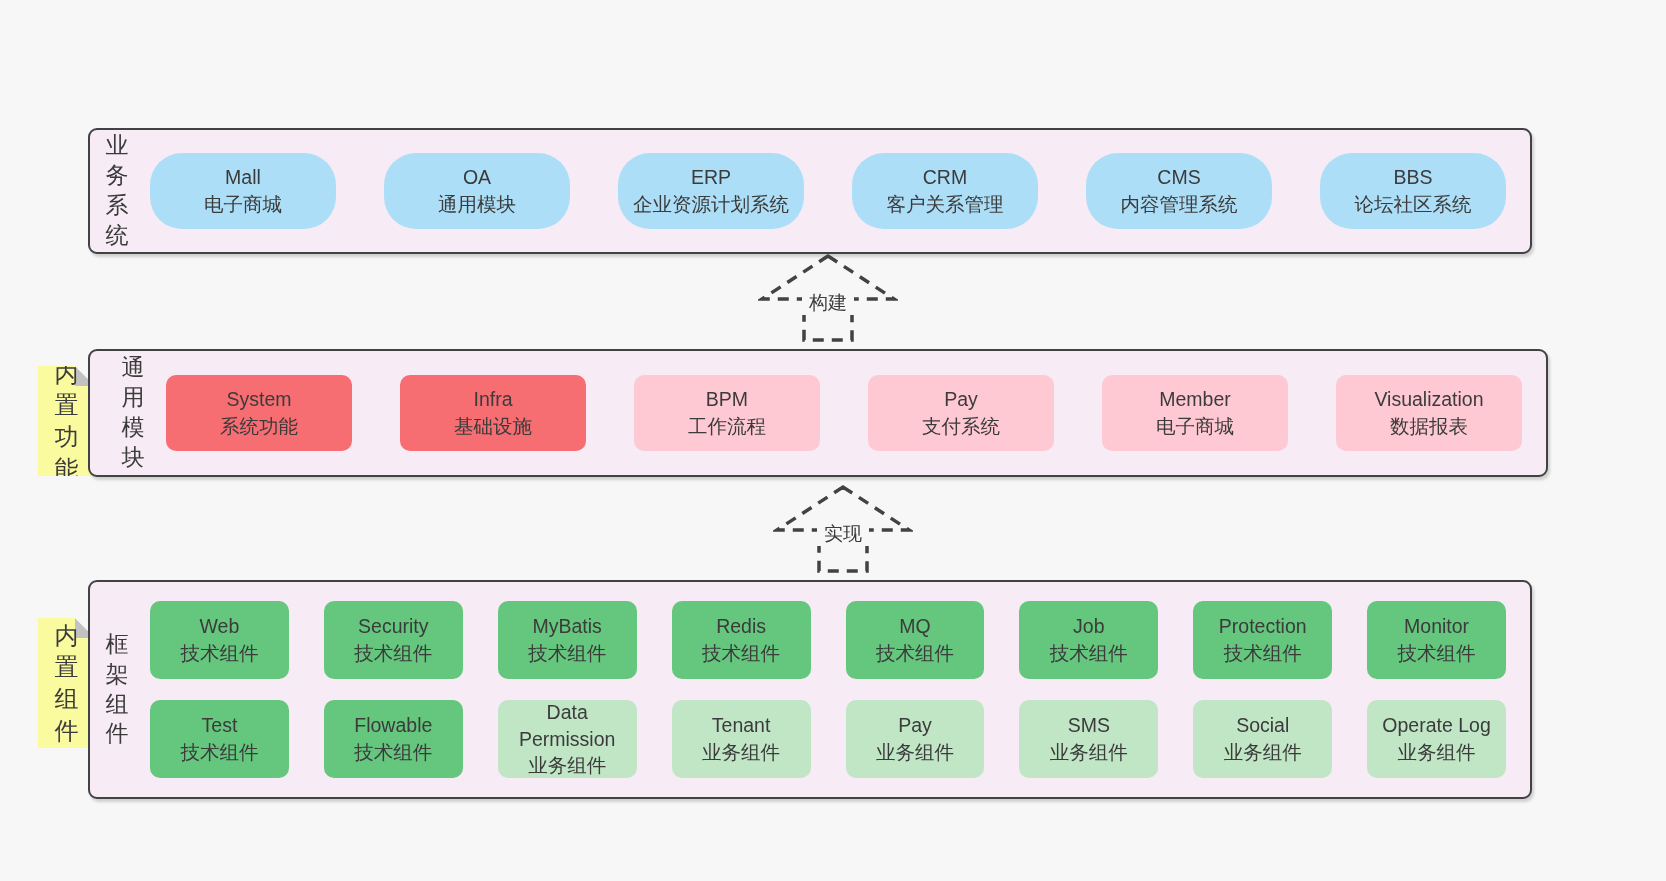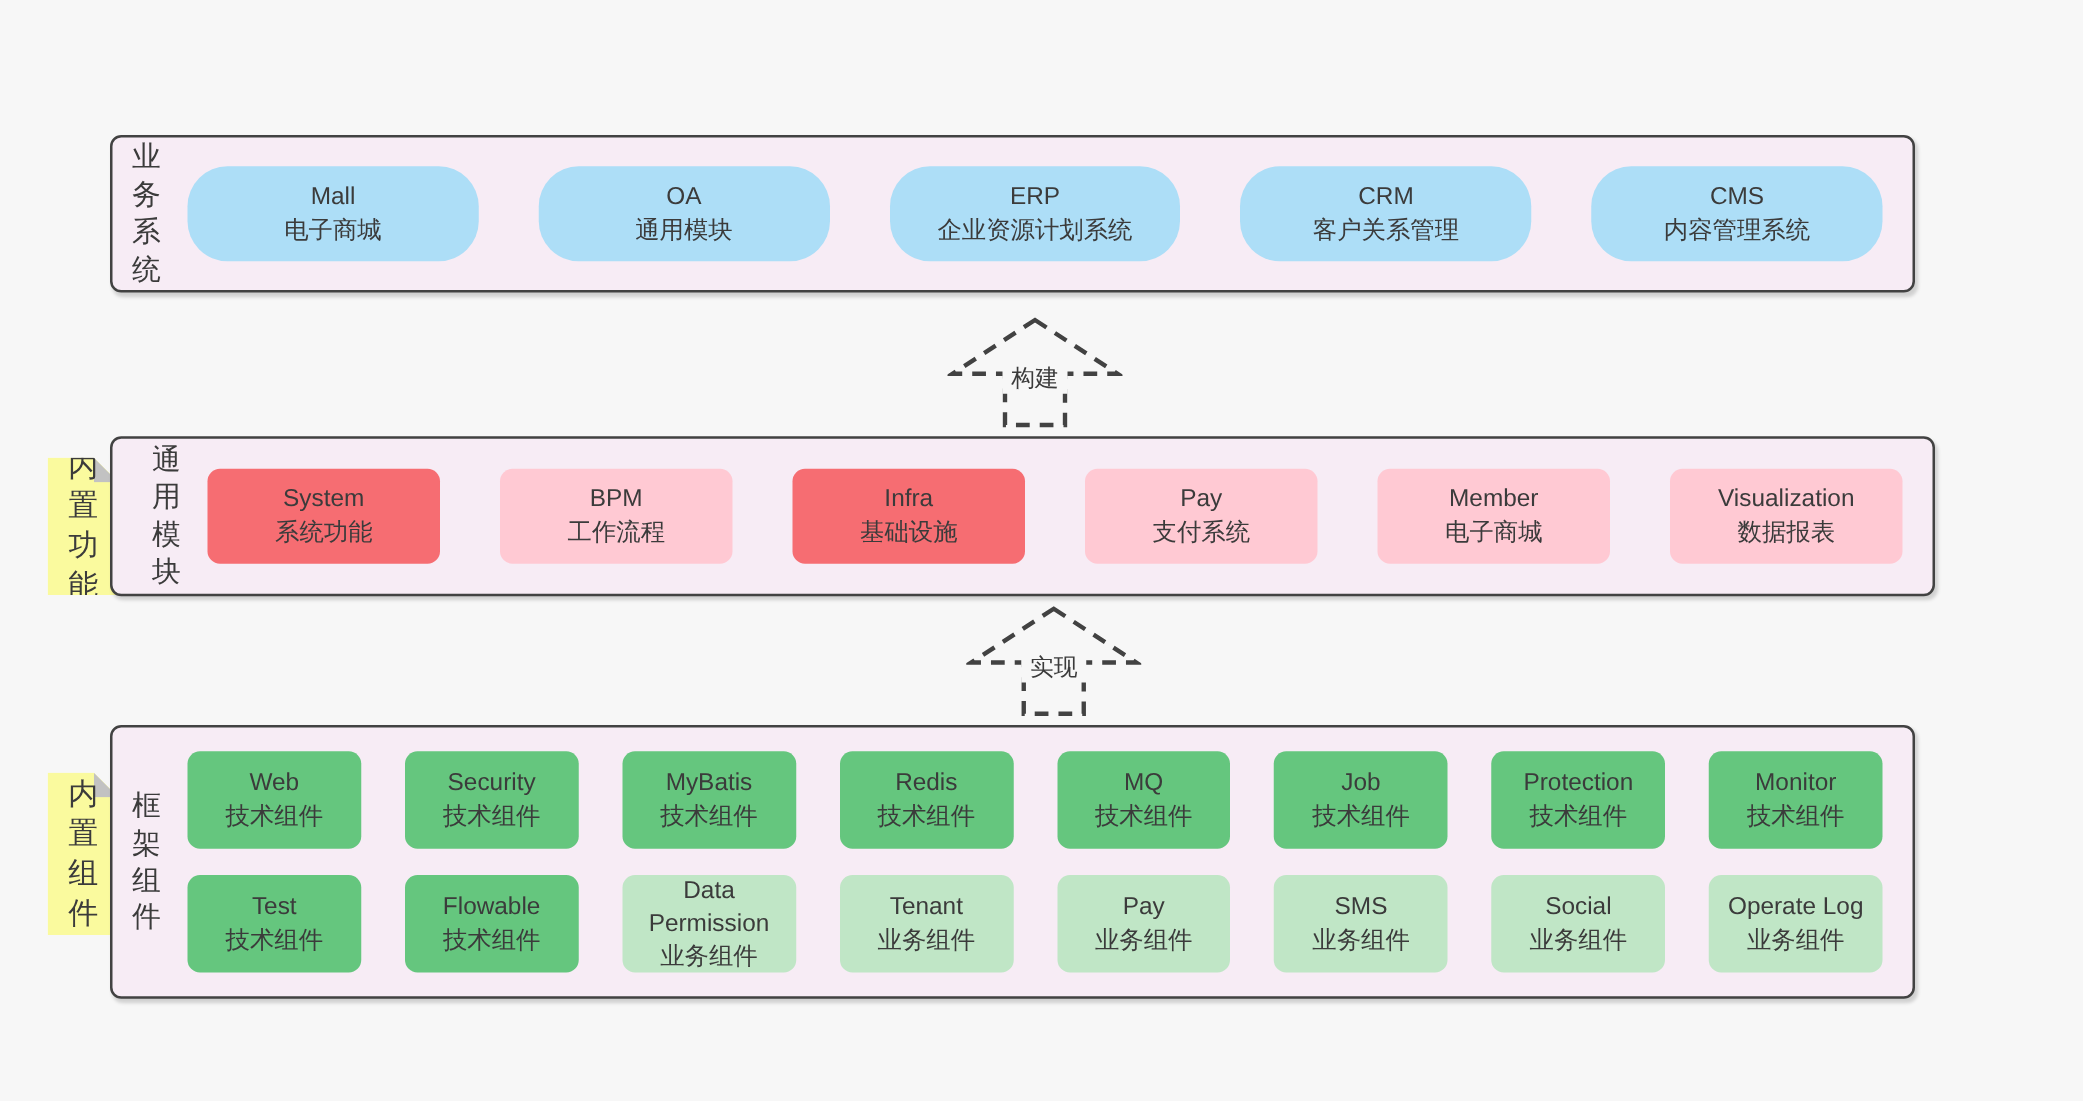--- a/index.html
+++ b/index.html
@@ -36,21 +36,21 @@
   
   .band{
     position:absolute;left:88px;width:1440px;
     background:var(--band-bg,#f7ecf5);
     border:2px solid var(--border,#424242);
     border-radius:9px;
     box-shadow:2px 3px 3px rgba(0,0,0,.16);
     display:flex;
     z-index:2;
   }
-  .band-1{top:108px;height:122px;}
+  .band-1{top:128px;height:122px;}
   .band-2{top:349px;height:124px;padding-left:16px;}
   .band-3{top:580px;height:215px;}
   .band-label{
     width:54px;flex:0 0 54px;
     display:flex;align-items:center;justify-content:center;
   }
   .band-label-text{
     width:25px;font-size:23px;line-height:1.3;
     word-break:break-all;text-align:center;
   }
@@ -125,47 +125,51 @@
           <div>企业资源计划系统</div>
         </div>
         <div class="box blue">
           <div>CRM</div>
           <div>客户关系管理</div>
         </div>
         <div class="box blue">
           <div>CMS</div>
           <div>内容管理系统</div>
         </div>
+        <div class="box blue">
+          <div>BBS</div>
+          <div>论坛社区系统</div>
+        </div>
       </div>
     </div>
   </section>
 
   <svg class="arrow arrow-1" viewBox="0 0 140 94">
     <polygon class="arrow-shape" points="70,5 136,48 94,48 94,89 46,89 46,48 4,48"></polygon>
     <rect class="arrow-label-bg" x="44" y="38" width="52" height="26"></rect>
     <text class="arrow-label" x="70" y="58">构建</text>
   </svg>
 
   <section class="band band-2">
     <div class="band-label">
       <div class="band-label-text">通用模块</div>
     </div>
     <div class="band-rows">
       <div class="band-boxes gap-wide">
         <div class="box red">
           <div>System</div>
           <div>系统功能</div>
         </div>
-        <div class="box pink">
-          <div>BPM</div>
-          <div>工作流程</div>
-        </div>
         <div class="box red">
           <div>Infra</div>
           <div>基础设施</div>
+        </div>
+        <div class="box pink">
+          <div>BPM</div>
+          <div>工作流程</div>
         </div>
         <div class="box pink">
           <div>Pay</div>
           <div>支付系统</div>
         </div>
         <div class="box pink">
           <div>Member</div>
           <div>电子商城</div>
         </div>
         <div class="box pink">

